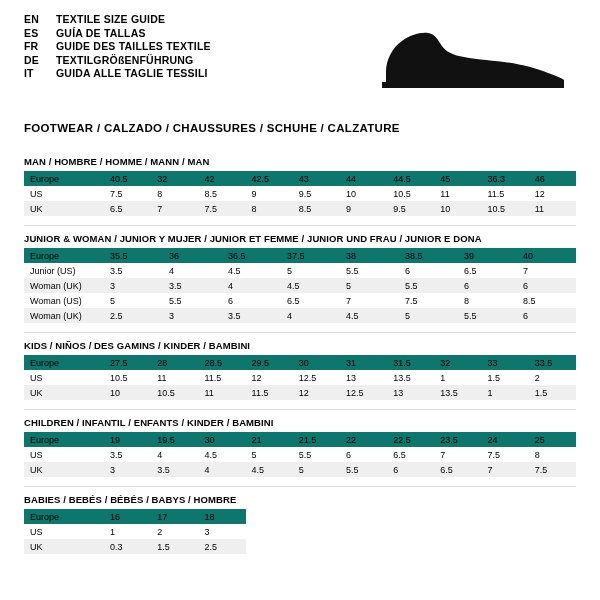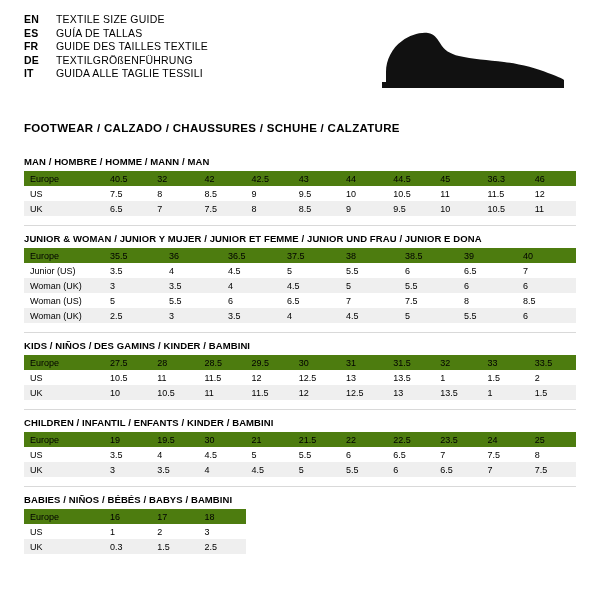--- a/index.html
+++ b/index.html
@@ -39,21 +39,21 @@
     vertical-align: top;
     white-space: nowrap;
   }
   .lang-code {
     width: 32px;
     font-weight: bold;
     letter-spacing: 0.2px;
     margin-left: 48px;
   }
   .lang-title {
-    font-weight: normal;
+    font-weight: bold;
     letter-spacing: 0.2px;
   }
 
   
   .shoe {
     position: absolute;
     top: 22px;
     right: 26px;
     width: 200px;
     height: 72px;
@@ -92,21 +92,21 @@
     font-size: 9px;
     table-layout: fixed;
   }
   table.size-table td {
     height: 15px;
     padding: 0 0 0 6px;
     text-align: left;
     white-space: nowrap;
   }
   table.size-table tr.head td {
-    background: #4d7c0f;
+    background: #0f766e;
   }
   table.size-table tr.alt td {
     background: #efefef;
   }
   table.size-table td.label {
     width: 74px;
   }
   .babies td.label { width: 74px; }
   .spacer {
     height: 9px;
@@ -358,21 +358,21 @@
             <td>6.5</td>
             <td>7</td>
             <td>7.5</td>
           </tr>
         </tbody>
       </table>
       <div class="spacer"></div>
     </div>
 
     <div class="section babies">
-      <div class="section-title">BABIES / NIÑOS / BÉBÉS / BABYS / BAMBINI</div>
+      <div class="section-title">BABIES / BEBÉS / BÉBÉS / BABYS / HOMBRE</div>
       <table class="size-table">
         <tbody>
           <tr class="head">
             <td class="label">Europe</td>
             <td>16</td>
             <td>17</td>
             <td>18</td>
             <td style="background: rgb(255, 255, 255);"></td>
             <td style="background: rgb(255, 255, 255);"></td>
             <td style="background: rgb(255, 255, 255);"></td>

